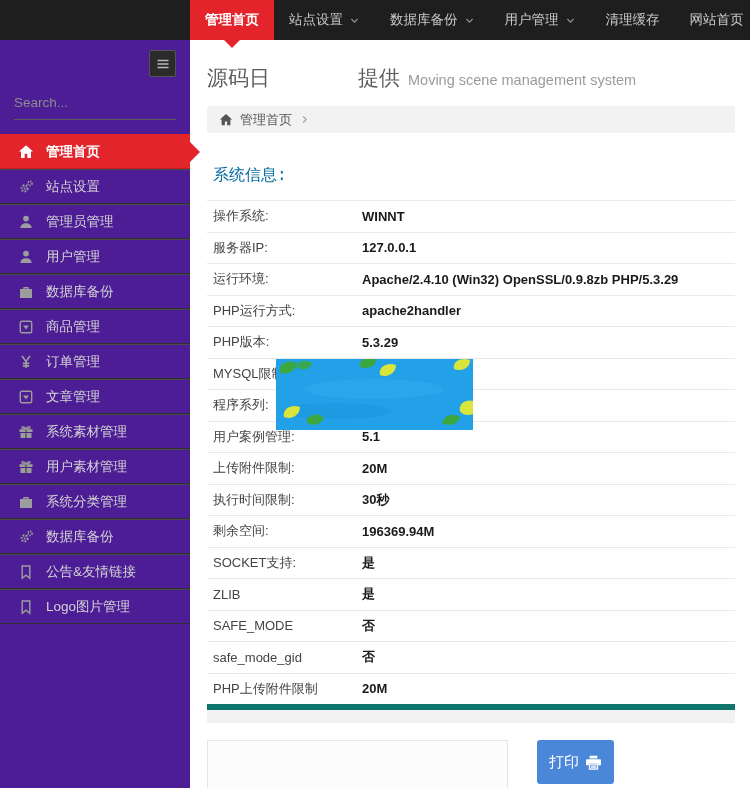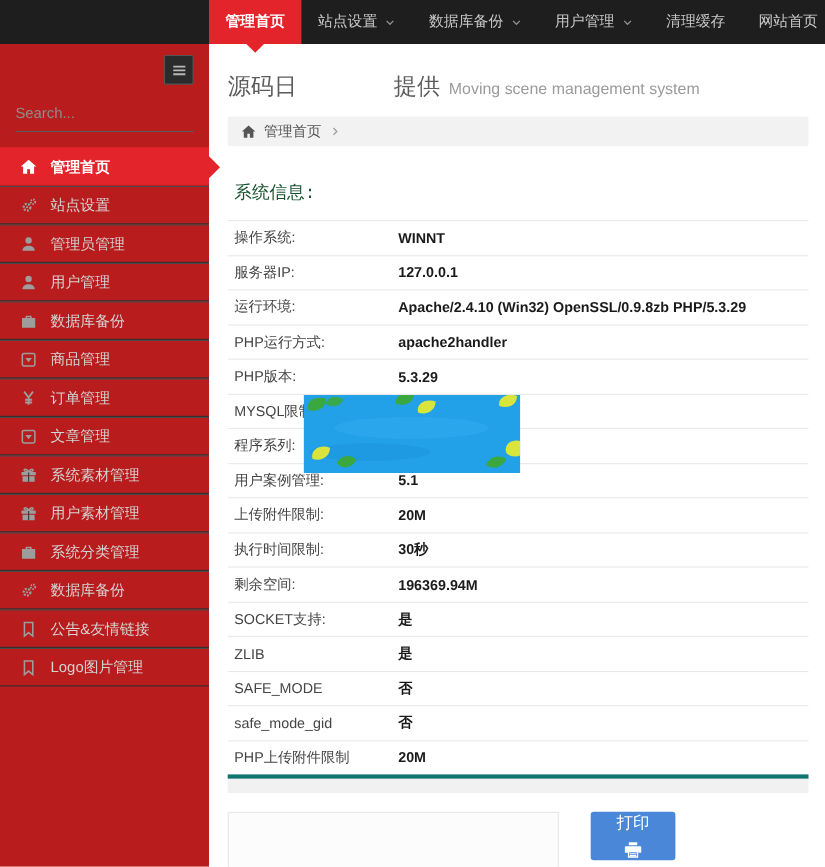--- a/index.html
+++ b/index.html
@@ -25,21 +25,21 @@
   .topnav-item.active::after {
     content:""; position:absolute; left:50%; bottom:-8px; transform:translateX(-50%);
     border-left:8px solid transparent; border-right:8px solid transparent;
     border-top:8px solid #e3242b;
   }
   .top-search { margin-left:auto; margin-right:20px; display:flex; align-items:center; color:#cfcfcf; cursor:pointer; }
 
   
   .sidebar {
     position:absolute; left:0; top:40px; width:190px; height:748px;
-    background:#b91c1c; z-index:20;
+    background:#4c1d95; z-index:20;
   }
   .side-toggle {
     position:absolute; top:10px; right:14px; width:27px; height:27px;
     background:#2b2b2b; border:1px solid #555; border-radius:2px;
     display:flex; align-items:center; justify-content:center; color:#b9b9b9; cursor:pointer;
   }
   .side-search {
     margin:46px 14px 0 14px; height:34px; display:flex; align-items:center;
     border-bottom:1px solid #5a5a5a; color:#8d8d8d;
   }
@@ -77,39 +77,39 @@
   .t-censored { display:inline-block; width:88px; height:24px; }
   .page-title .t-sub { font-size:14.5px; color:#9b9b9b; margin-left:8px;text-align:center; }
 
   .breadcrumb {
     margin-top:14px; height:27px; background:#f2f2f2; border-radius:2px;
     display:flex; align-items:center; padding:0 12px; color:#555; font-size:13px; gap:7px;
   }
   .breadcrumb .bc-home { color:#555; }
   .breadcrumb .bc-sep { color:#999; }
 
-  .section-title { margin:32px 0 14px 6px; font-size:16px; color:#14532d;font-family:Liberation Mono, monospace; }
-
-  .info-table { width:100%; border-bottom:4px solid #0f766e; }
+  .section-title { margin:32px 0 14px 6px; font-size:16px; color:#0369a1;font-family:Liberation Mono, monospace; }
+
+  .info-table { width:100%; border-bottom:6px solid #0f766e; }
   .info-row {
     display:flex; align-items:center; height:31.5px; border-top:1px solid #e9e9e9;
   }
   .info-label { width:155px; padding-left:6px; color:#444; font-size:13px; flex:none; }
   .info-value { font-weight:bold; color:#1a1a1a; font-size:13px;text-align:right; }
   .table-foot { height:13px; background:#f1f1f1; }
 
   .bottom-row { margin-top:17px; display:flex; align-items:flex-start; }
   .note-box {
     width:301px; height:55px; background:#fcfcfc; border:1px solid #e6e6e6;
     resize:none; outline:none; font-family:inherit;
   }
   .print-btn {
     margin-left:29px; width:77px; height:44px; background:#4a87d9; border:none;
     border-radius:3px; color:#fff; font-size:15px; font-family:inherit; cursor:pointer;
-    display:flex; align-items:center; justify-content:center; gap:6px;flex-direction:column;
+    display:flex; align-items:center; justify-content:center; gap:6px;
   }
 
   
   .sticker { position:absolute; left:276px; top:359px; width:197px; height:71px; z-index:10; }
 </style>
 </head>
 <body>
 
 <svg width="0" height="0" style="position:absolute" aria-hidden="true">
   <defs>

